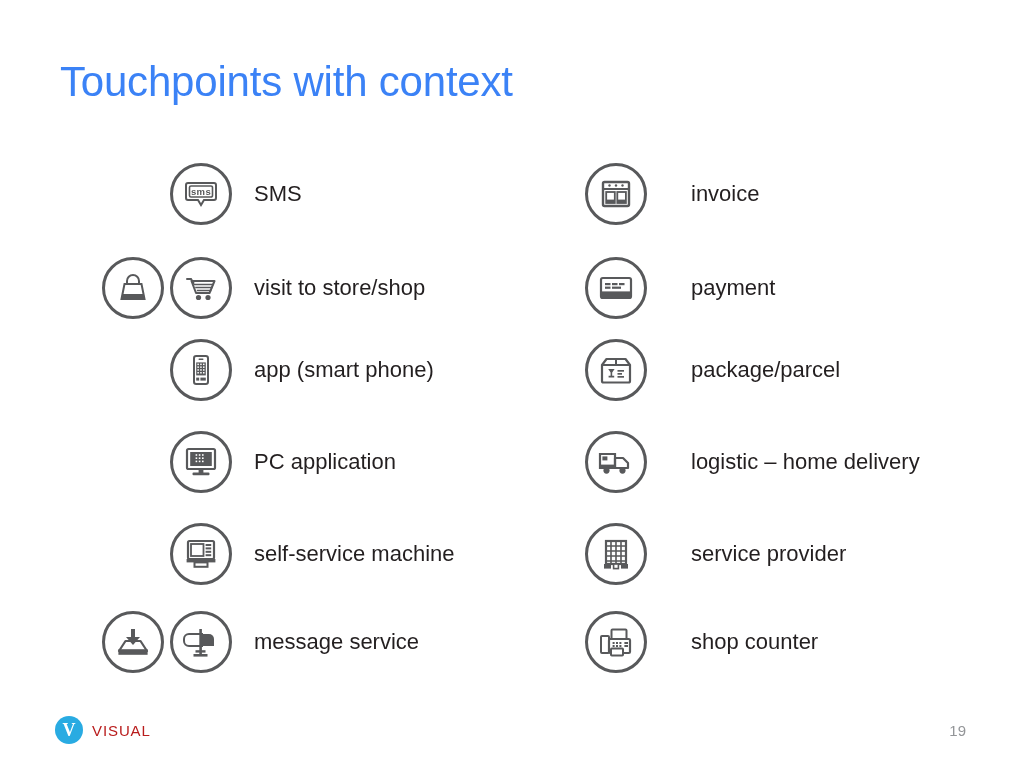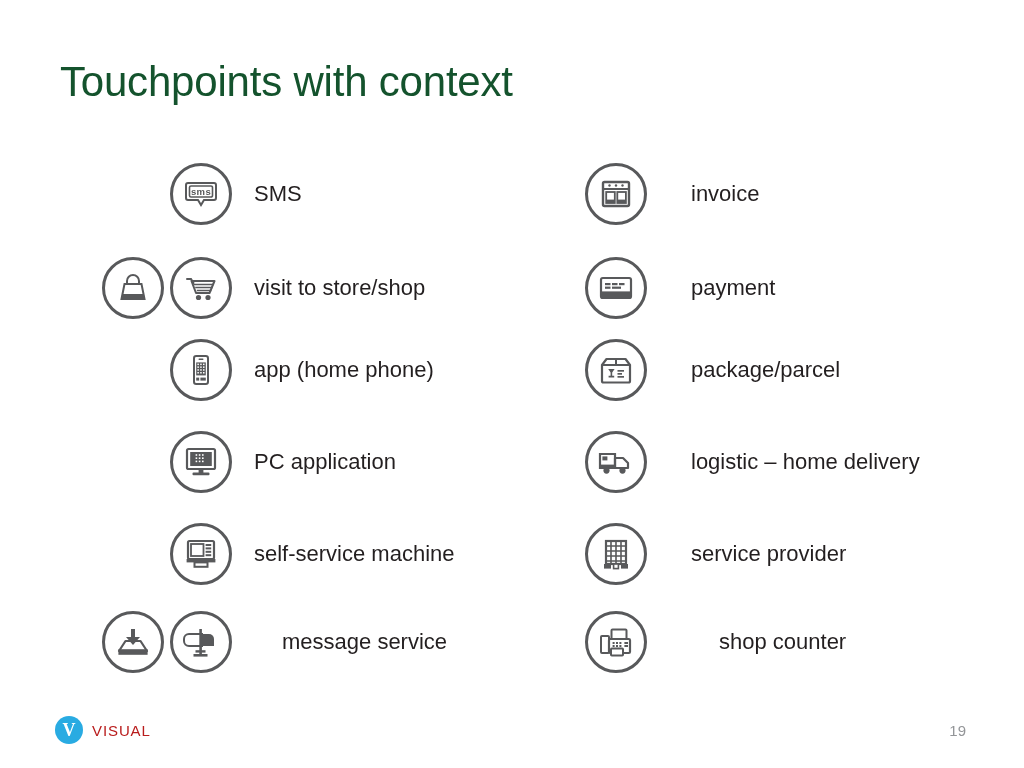--- a/index.html
+++ b/index.html
@@ -15,21 +15,21 @@
     overflow: hidden;
   }
 
   
   #slide-title {
     position: absolute;
     left: 60px;
     top: 58px;
     font-size: 42px;
     font-weight: 400;
-    color: #14532d;
+    color: #3b82f6;
     letter-spacing: -0.2px;
     white-space: nowrap;
   }
 
   
   #content {
     position: absolute;
     left: 0;
     top: 150px;
     width: 992px;
@@ -48,21 +48,21 @@
     left: 0;
     height: 76px;
     display: flex;
     align-items: center;
   }
   .row-0 { top: 6px; }
   .row-1 { top: 100px; }
   .row-2 { top: 182px; }
   .row-3 { top: 274px; }
   .row-4 { top: 366px; }
-  .row-5 { top: 454px; gap: 28px; }
+  .row-5 { top: 454px; }
 
   
   .icon-pair {
     width: 172px;
     display: flex;
     align-items: center;
     justify-content: flex-end;
     gap: 6px;
   }
   #column-right .icon-pair {
@@ -186,21 +186,21 @@
                 <rect x="19" y="16.2" width="1.5" height="1.5"></rect>
         <rect x="13.4" y="19" width="1.5" height="1.5"></rect>
                 <rect x="16.2" y="19" width="1.5" height="1.5"></rect>
                 <rect x="19" y="19" width="1.5" height="1.5"></rect>
       </g>
       <rect x="12.2" y="24.6" width="3" height="3" fill="#58595b"></rect>
       <rect x="16.4" y="24.6" width="5.4" height="3" fill="#58595b"></rect>
     </svg>
           </div>
         </div>
-        <div class="row-label">app (home phone)</div>
+        <div class="row-label">app (smart phone)</div>
       </div>
       <div class="row row-3">
         <div class="icon-pair">
           <div class="icon-circle">
             <svg width="38" height="36" viewBox="0 0 38 36">
       <rect x="5" y="5" width="28" height="20" rx="1.6" fill="none" stroke="#58595b" stroke-width="2.2"></rect>
       <rect x="8.2" y="8" width="21.6" height="14" fill="#58595b"></rect>
       <g fill="#ffffff">
         <rect x="13.6" y="10.2" width="1.6" height="1.6"></rect>
                 <rect x="16.8" y="10.2" width="1.6" height="1.6"></rect>

